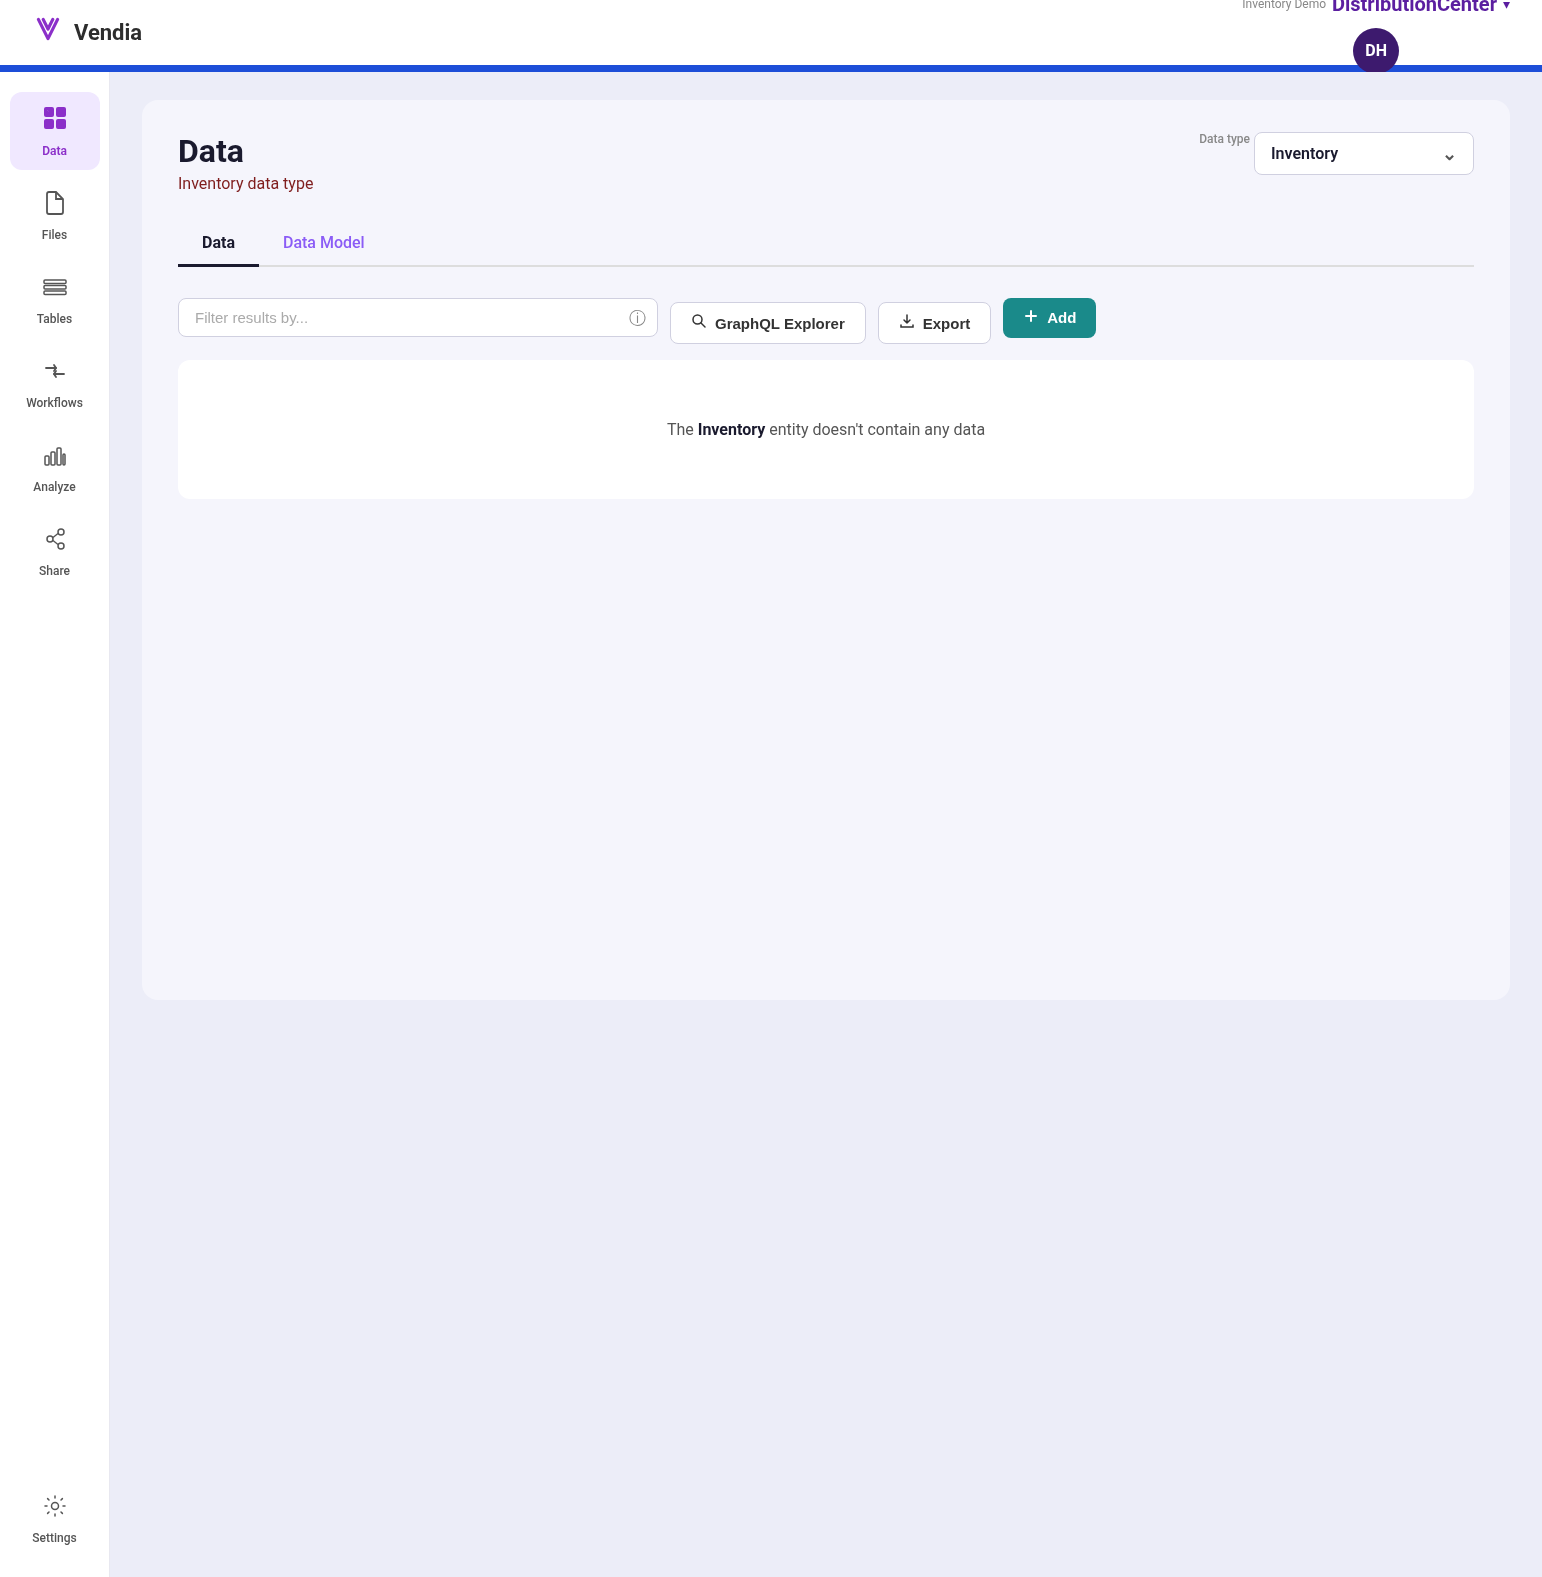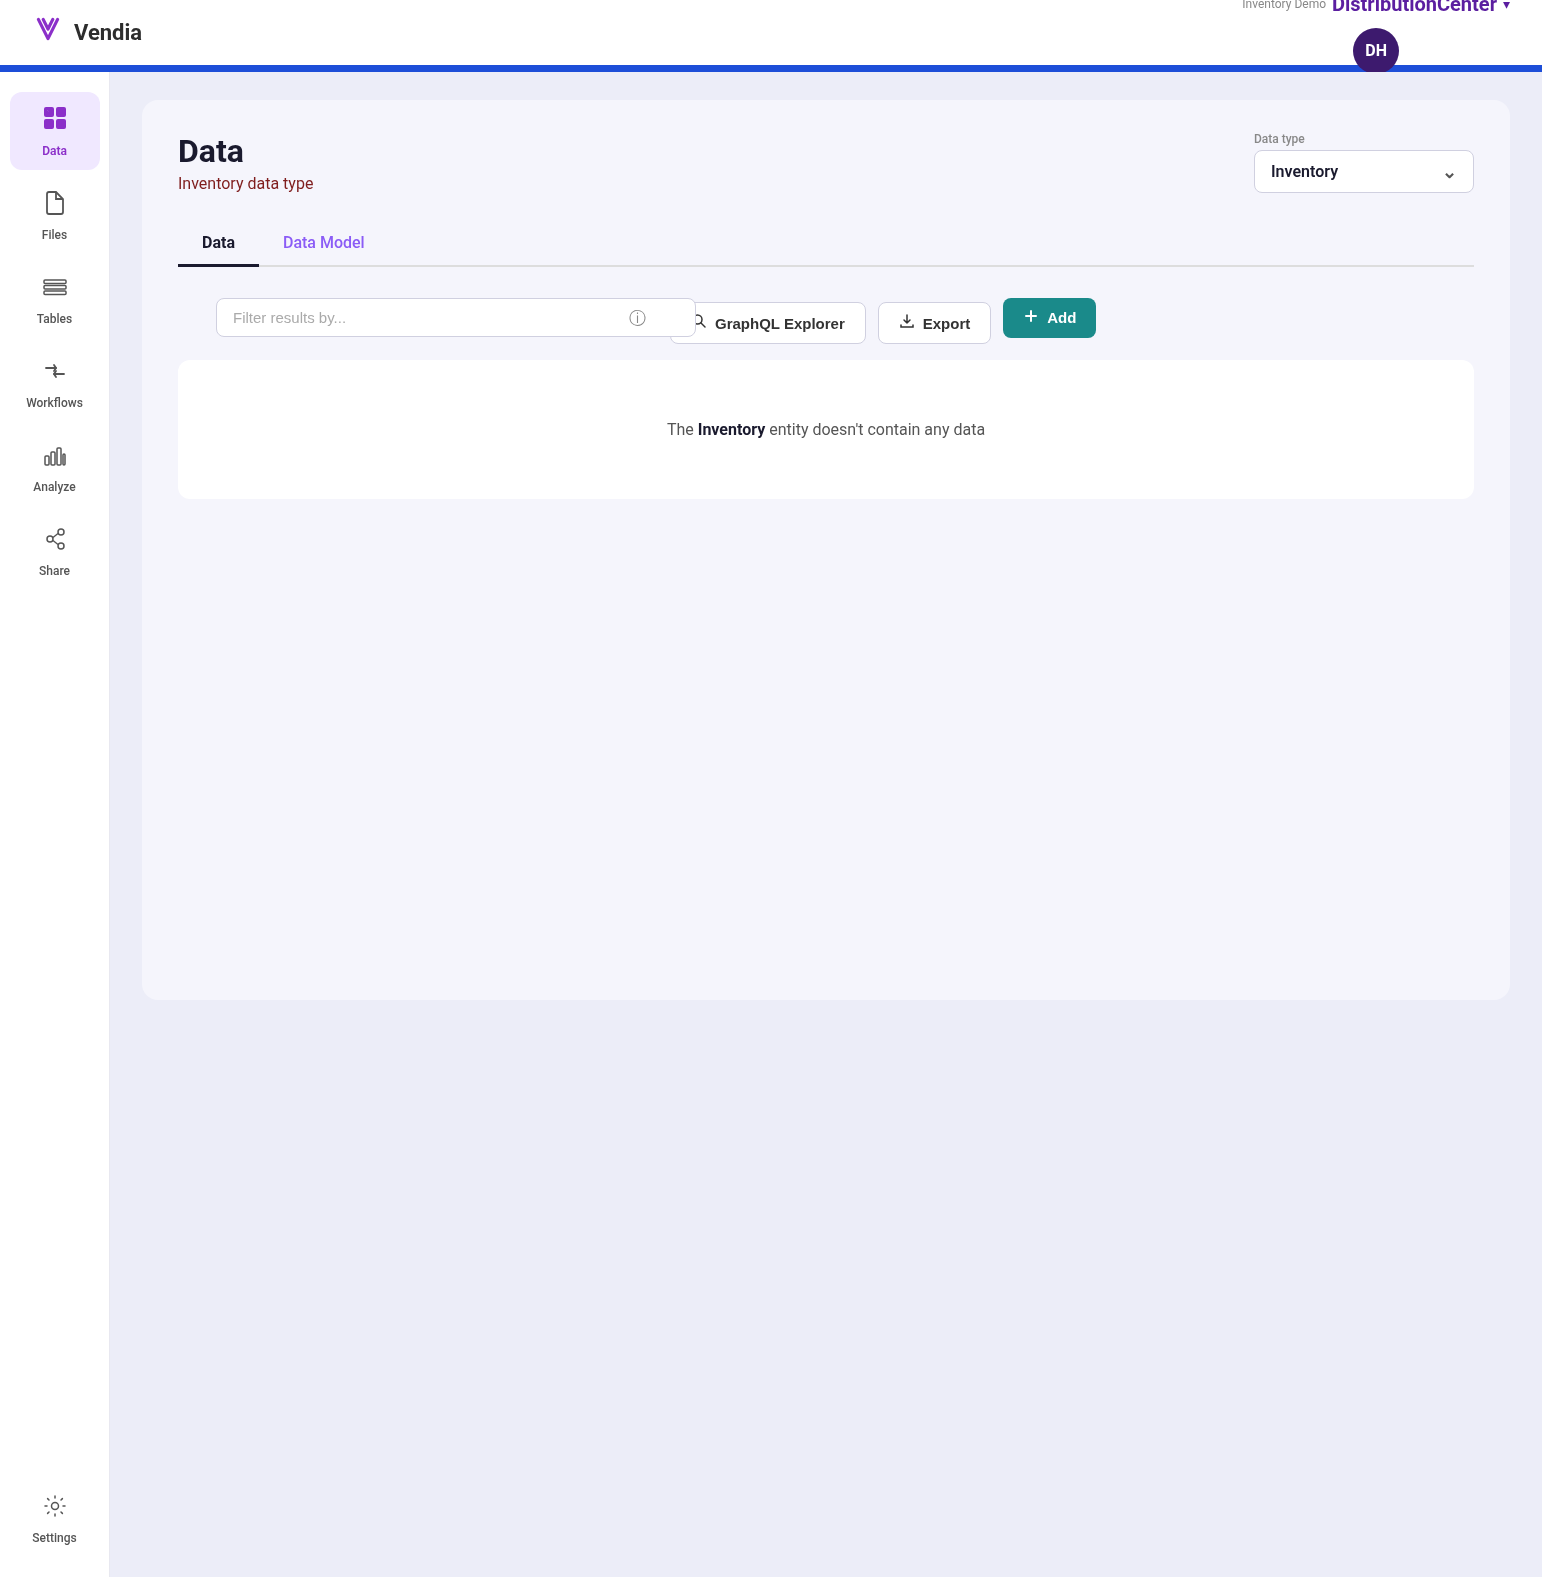--- a/index.html
+++ b/index.html
@@ -153,21 +153,21 @@
     }
     .page-subtitle {
       font-size: 16px;
       color: #7f1d1d;
       margin-top: 4px;
     }
 
     
     .dropdown-container {
       display: flex;
-      flex-direction: column;
+      flex-direction: row;
       gap: 4px;
     }
     .dropdown-label {
       font-size: 12px;
       color: #888;
       font-weight: 500;
     }
     .dropdown {
       display: flex;
       align-items: center;
@@ -224,21 +224,20 @@
     }
     .filter-input {
       width: 100%;
       border: 1.5px solid #d0d0e0;
       border-radius: 8px;
       padding: 10px 40px 10px 16px;
       font-size: 15px;
       color: #333;
       background: #fff;
       outline: none;
-      margin-left: 38px;
     }
     .filter-input::placeholder { color: #aaa; }
     .help-icon {
       position: absolute;
       right: 12px;
       top: 50%;
       transform: translateY(-50%);
       color: #888;
       font-size: 17px;
       cursor: pointer;

